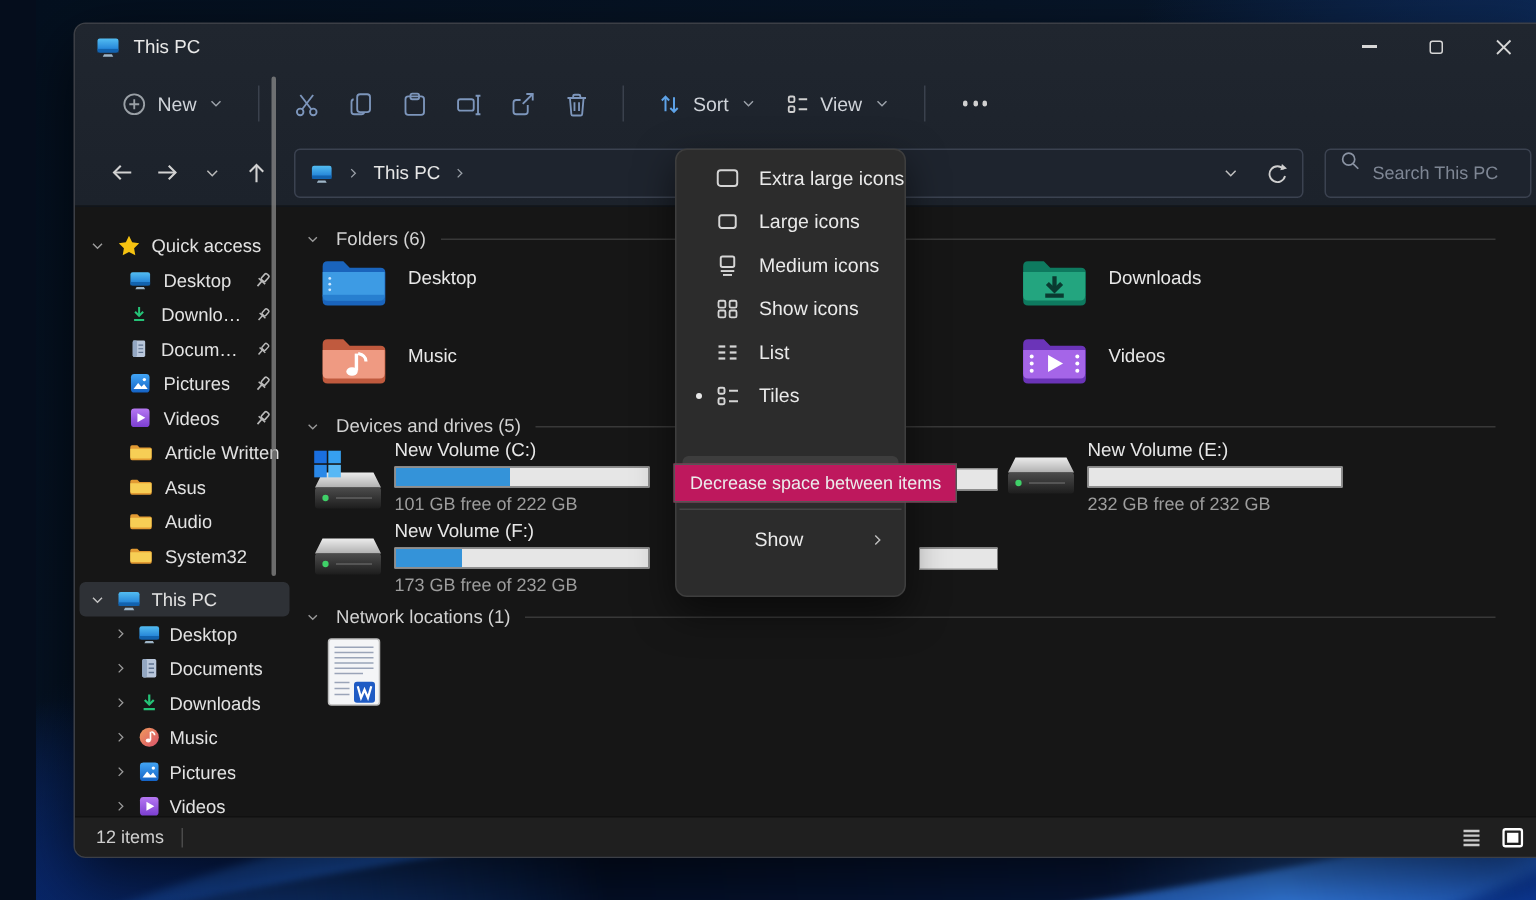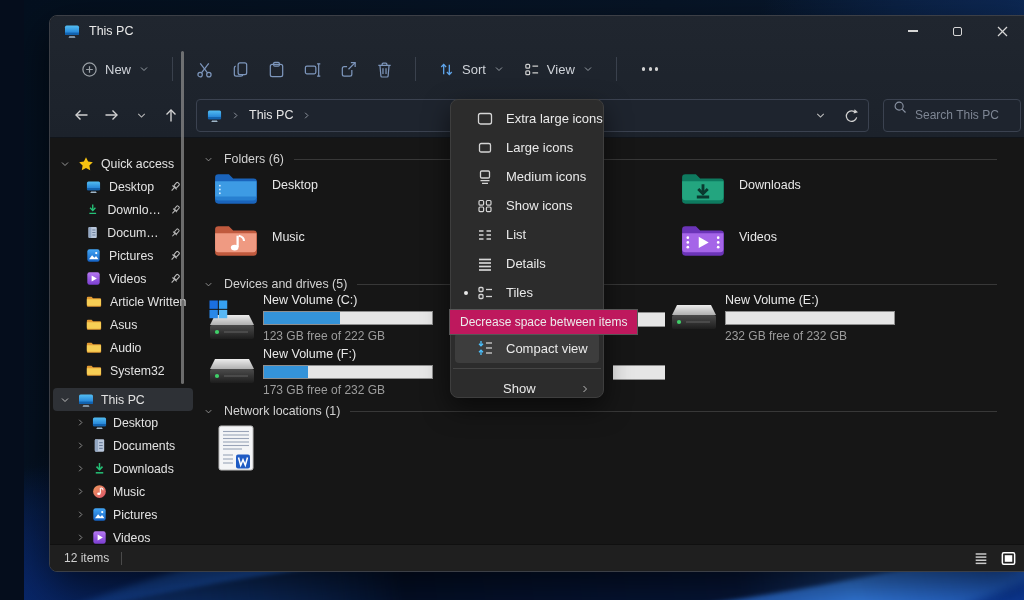--- a/index.html
+++ b/index.html
@@ -734,21 +734,21 @@
           <svg class="ic" width="48" height="44" viewBox="0 0 48 44">
             <use href="#sy-drive" x="0" y="14" width="48" height="30"></use>
             <use href="#sy-winlogo" x="1" y="1" width="19" height="19"></use>
           </svg>
         </div>
         <div style="margin-left:55px">
           <div class="dname">New Volume (C:)</div>
           <div class="dbar">
               <div class="dfill" style="width: 45%;"></div>
             </div>
-          <div class="dfree">123 GB free of 222 GB</div>
+          <div class="dfree">101 GB free of 222 GB</div>
         </div>
       </div>
 
       <div class="drive" style="left:10px;top:209px">
         <div style="position:absolute;left:0;top:10px">
           <svg class="ic" width="48" height="30" viewBox="0 0 48 30">
               <use href="#sy-drive"></use>
             </svg>
         </div>
         <div style="margin-left:55px">
@@ -816,26 +816,20 @@
         <svg class="ic mico">
             <use href="#sy-m-sm"></use>
           </svg>
         <span>Show icons</span>
       </div>
       <div class="mitem">
         <svg class="ic mico">
             <use href="#sy-m-list"></use>
           </svg>
         <span>List</span>
-      </div>
-      <div class="mitem">
-        <svg class="ic mico">
-            <use href="#sy-m-details"></use>
-          </svg>
-        <span>Details</span>
       </div>
       <div class="mitem hasbullet">
         <span class="bullet"></span>
         <svg class="ic mico">
             <use href="#sy-viewlist"></use>
           </svg>
         <span>Tiles</span>
       </div>
       <div class="mitem compact">
         <svg class="ic mico">

